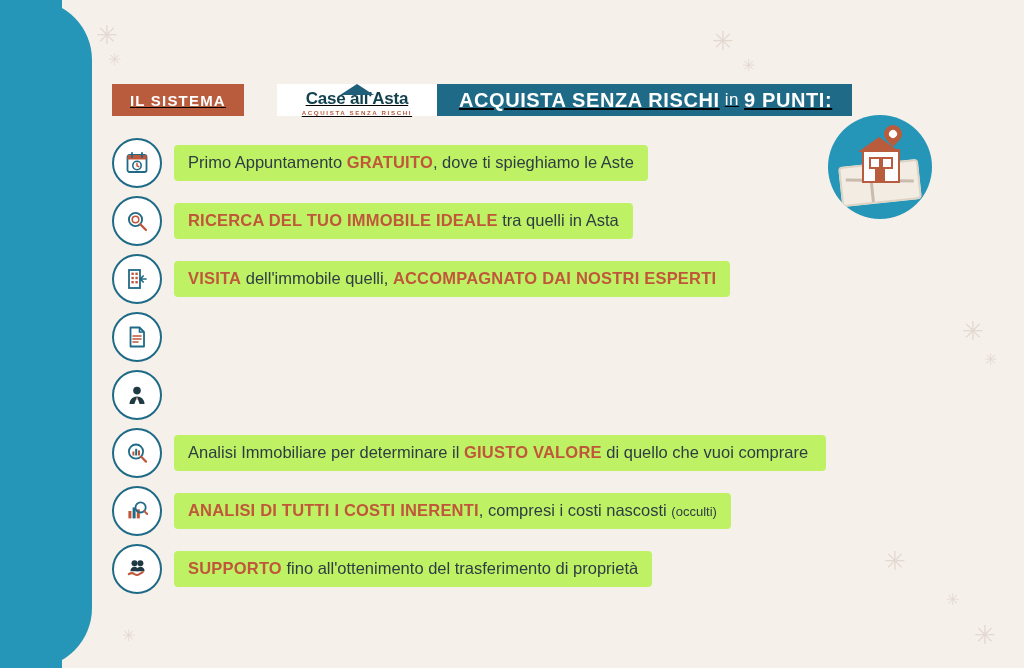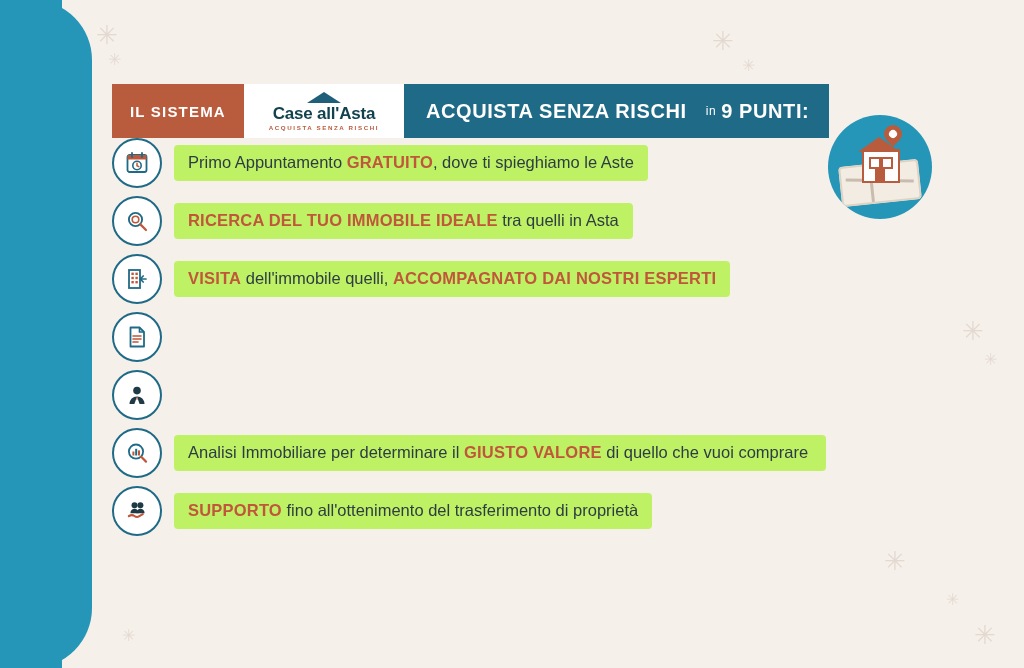--- a/index.html
+++ b/index.html
@@ -52,40 +52,42 @@
   }
   .sparkle.small { font-size: 16px; }
 
   
   .header {
     position: absolute;
     left: 112px;
     top: 84px;
     display: flex;
     align-items: stretch;
-    height: 54px;
+    height: 32px;
+    text-decoration: underline;
   }
   .header-tag {
     background: #b95c3e;
     color: #ffffff;
     font-weight: bold;
     font-size: 15px;
     letter-spacing: 1.2px;
     display: flex;
     align-items: center;
     padding: 0 18px;
   }
   .header-logo {
     background: #ffffff;
     display: flex;
     flex-direction: column;
     align-items: center;
     justify-content: center;
     padding: 0 14px;
     min-width: 132px;
+    margin-left: 33px;
   }
   .logo-roof {
     width: 34px;
     height: 12px;
     margin-bottom: 1px;
     position: relative;
   }
   .logo-roof:before {
     content: "";
     position: absolute;
@@ -115,23 +117,22 @@
     font-weight: bold;
     font-size: 20px;
     letter-spacing: 0.6px;
     display: flex;
     align-items: center;
     padding: 0 20px 0 22px;
     white-space: nowrap;
   }
   .header-title .thin {
     font-weight: normal;
-    font-size: 12px;
+    font-size: 17px;
     padding: 0 5px;
-    margin-left: 14px;
   }
 
   
   .badge {
     position: absolute;
     left: 828px;
     top: 115px;
     width: 104px;
     height: 104px;
     border-radius: 50%;
@@ -387,20 +388,34 @@
           <rect x="10.2" y="7.8" width="2" height="6.7" fill="#1f6a86"></rect>
           <rect x="13" y="9.4" width="2" height="5.1" fill="#c0573a"></rect>
           <line x1="16.2" y1="15.8" x2="21" y2="20.6" stroke="#c0573a" stroke-width="2.2" stroke-linecap="round"></line>
         </svg>
       </div>
       <div class="text-pill">
         <span>Analisi Immobiliare per determinare il </span><span class="hi">GIUSTO VALORE</span><span> di quello che vuoi comprare</span>
       </div>
     </div>
 
+    <div class="row">
+      <div class="icon-wrap">
+        <svg width="24" height="24" viewBox="0 0 24 24">
+          <rect x="3.4" y="12" width="3" height="7.4" fill="#c0573a"></rect>
+          <rect x="7.6" y="8.4" width="3" height="11" fill="#1f6a86"></rect>
+          <rect x="11.8" y="10.4" width="3" height="9" fill="#c0573a"></rect>
+          <circle cx="15.6" cy="8.4" r="5.1" fill="none" stroke="#1f6a86" stroke-width="1.8"></circle>
+          <line x1="19.3" y1="12.1" x2="22.2" y2="15" stroke="#c0573a" stroke-width="2" stroke-linecap="round"></line>
+        </svg>
+      </div>
+      <div class="text-pill">
+        <span class="hi">ANALISI DI TUTTI I COSTI INERENTI</span><span>, compresi i costi nascosti </span><span class="small">(occulti)</span>
+      </div>
+    </div>
 
 
     <div class="row">
       <div class="icon-wrap">
         <svg width="24" height="24" viewBox="0 0 24 24">
           <circle cx="9.5" cy="6.2" r="3" fill="#1f3a45"></circle>
           <circle cx="15.4" cy="6.2" r="3" fill="#1f3a45"></circle>
           <path d="M5.4 14.2c0-2.6 1.9-4.4 4.1-4.4s4.1 1.8 4.1 4.4z" fill="#1f3a45"></path>
           <path d="M11.4 14.2c0-2.6 1.9-4.4 4.1-4.4s4.1 1.8 4.1 4.4z" fill="#1f3a45"></path>
           <path d="M3.8 17.2c2-1.4 4-1.4 5.6-0.2 1.6 1.2 3.4 1.2 5 0.2l3.4-2.1" stroke="#c0573a" stroke-width="2.1" fill="none" stroke-linecap="round"></path>

